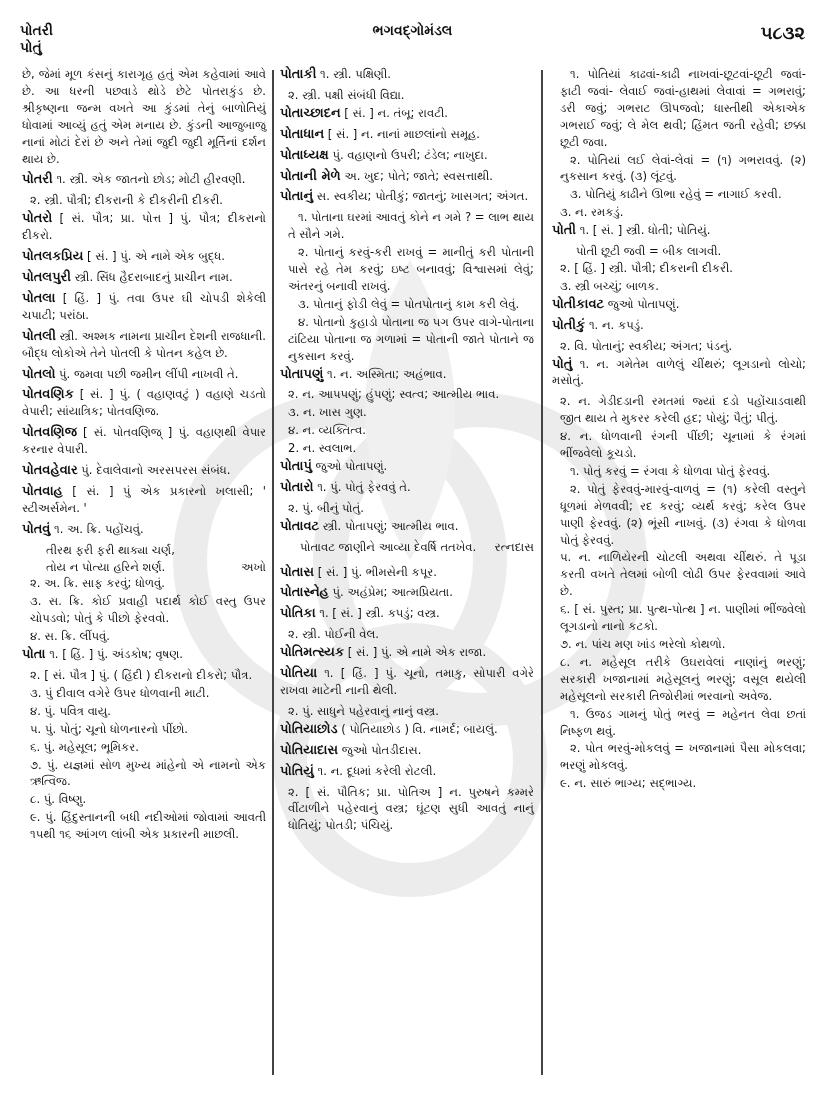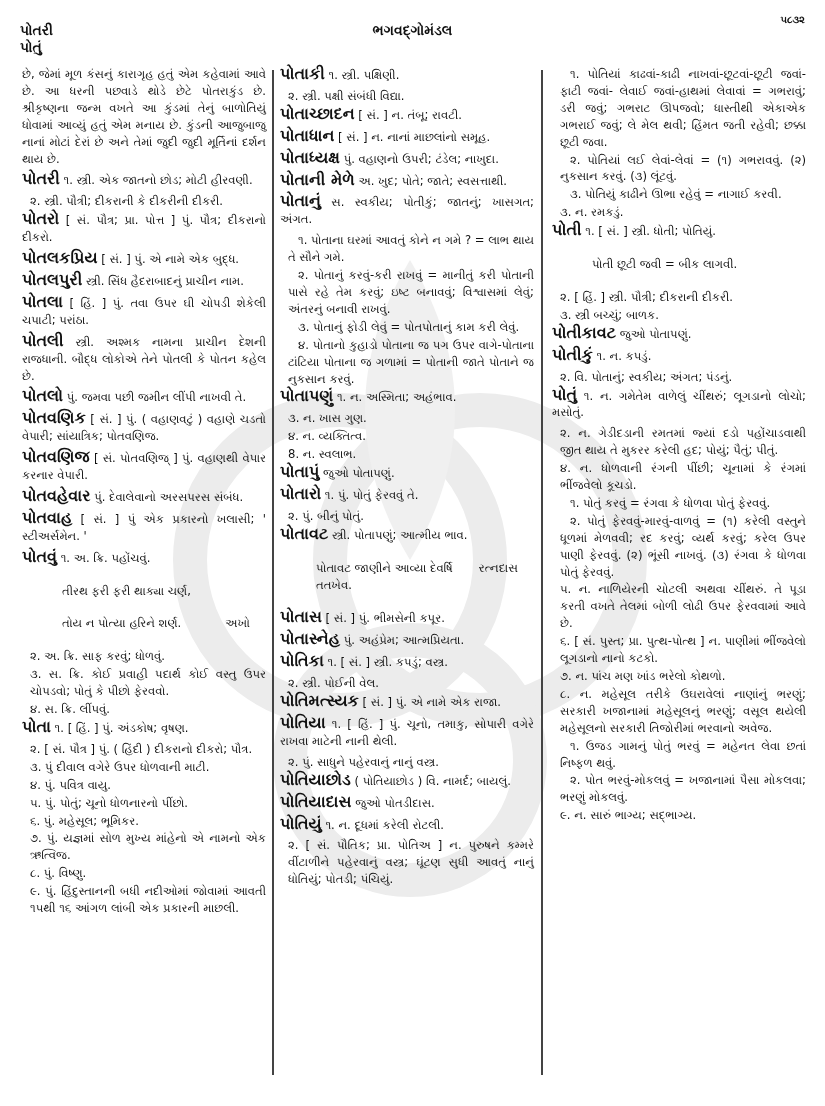--- a/index.html
+++ b/index.html
@@ -10,36 +10,36 @@
   }
   .page { position: absolute; left: 0; top: 0; width: 825px; height: 1106px; }
   .watermark { position: absolute; left: 0; top: 0; width: 825px; height: 1106px; pointer-events: none; }
   .hdr-left {
     position: absolute; left: 20px; top: 22px; font-weight: bold; font-size: 14px; line-height: 17px;
   }
   .hdr-center {
     position: absolute; left: 0; width: 825px; top: 22px; text-align: center; font-weight: bold; font-size: 14px;
   }
   .hdr-right {
-    position: absolute; right: 20px; top: 14px; font-weight: bold; font-size: 10px;
+    position: absolute; right: 20px; top: 22px; font-weight: bold; font-size: 18px;
   }
   .col {
     position: absolute; top: 66px; font-size: 11.6px; line-height: 16.9px;
   }
   .col1 { left: 22px; width: 244px; }
   .col2 { left: 280px; width: 254px; }
   .col3 { left: 552px; width: 254px; }
   .rule { position: absolute; top: 70px; height: 1005px; width: 1.5px; background: #444; }
   .rule1 { left: 272px; }
   .rule2 { left: 541px; }
   .entry { margin: 0 0 4px 0; text-align: justify; }
-  .hw { font-weight: bold; font-size: 16px; }
+  .hw { font-weight: bold; font-size: 13px; }
   .sub { padding-left: 8px; margin: 0 0 1px 0; text-align: justify; }
   .idiom { padding-left: 8px; text-indent: 10px; margin: 0 0 1px 0; text-align: justify; }
-  .verse { padding-left: 24px; margin: 16px; }
+  .verse { padding-left: 24px; margin: 0; }
   .cont { margin: 0 0 4px 0; text-align: justify; }
 </style>
 </head>
 <body>
 
 <div class="page">
 
   <svg class="watermark" viewBox="0 0 825 1106">
     <g fill="none" stroke="#ececec" stroke-width="34">
       <circle cx="340" cy="560" r="150"></circle>
@@ -98,23 +98,24 @@
       <div class="entry"><span class="hw">પોતાચ્છાદન</span><span> [ સં. ] ન. તંબૂ; રાવટી.</span></div>
       <div class="entry"><span class="hw">પોતાધાન</span><span> [ સં. ] ન. નાનાં માછલાંનો સમૂહ.</span></div>
       <div class="entry"><span class="hw">પોતાધ્યક્ષ</span><span> પું. વહાણનો ઉપરી; ટંડેલ; નાખુદા.</span></div>
       <div class="entry"><span class="hw">પોતાની મેળે</span><span> અ. ખુદ; પોતે; જાતે; સ્વસત્તાથી.</span></div>
       <div class="entry"><span class="hw">પોતાનું</span><span> સ. સ્વકીય; પોતીકું; જાતનું; ખાસગત; અંગત.</span></div>
       <div class="idiom">૧. પોતાના ઘરમાં આવતું કોને ન ગમે ? = લાભ થાય તે સૌને ગમે.</div>
       <div class="idiom">૨. પોતાનું કરવું-કરી રાખવું = માનીતું કરી પોતાની પાસે રહે તેમ કરવું; ઇષ્ટ બનાવવું; વિશ્વાસમાં લેવું; અંતરનું બનાવી રાખવું.</div>
       <div class="idiom">૩. પોતાનું ફોડી લેવું = પોતપોતાનું કામ કરી લેવું.</div>
       <div class="idiom">૪. પોતાનો કુહાડો પોતાના જ પગ ઉપર વાગે-પોતાના ટાંટિયા પોતાના જ ગળામાં = પોતાની જાતે પોતાને જ નુકસાન કરવું.</div>
       <div class="entry"><span class="hw">પોતાપણું</span><span> ૧. ન. અસ્મિતા; અહંભાવ.</span></div>
+      <div class="sub">૨. ન. આપપણું; હુંપણું; સ્વત્વ; આત્મીય ભાવ.</div>
       <div class="sub">૩. ન. ખાસ ગુણ.</div>
       <div class="sub">૪. ન. વ્યક્તિત્વ.</div>
-      <div class="sub">8. ન. સ્વલાભ.</div>
+      <div class="sub">2. ન. સ્વલાભ.</div>
       <div class="entry"><span class="hw">પોતાપું</span><span> જુઓ પોતાપણું.</span></div>
       <div class="entry"><span class="hw">પોતારો</span><span> ૧. પું. પોતું ફેરવવું તે.</span></div>
       <div class="sub">૨. પું. બીનું પોતું.</div>
       <div class="entry"><span class="hw">પોતાવટ</span><span> સ્ત્રી. પોતાપણું; આત્મીય ભાવ.</span></div>
       <div class="verse" style="display: flex; justify-content: space-between; flex-direction: row; padding-left: 20px;">
         <span>પોતાવટ જાણીને આવ્યા દેવર્ષિ તતખેવ.</span>
         <span style="text-align: right; font-size: 12px; margin-bottom: 8px;">રત્નદાસ</span>
       </div>
       <div class="entry"><span class="hw">પોતાસ</span><span> [ સં. ] પું. ભીમસેની કપૂર.</span></div>
       <div class="entry"><span class="hw">પોતાસ્નેહ</span><span> પું. અહંપ્રેમ; આત્મપ્રિયતા.</span></div>

